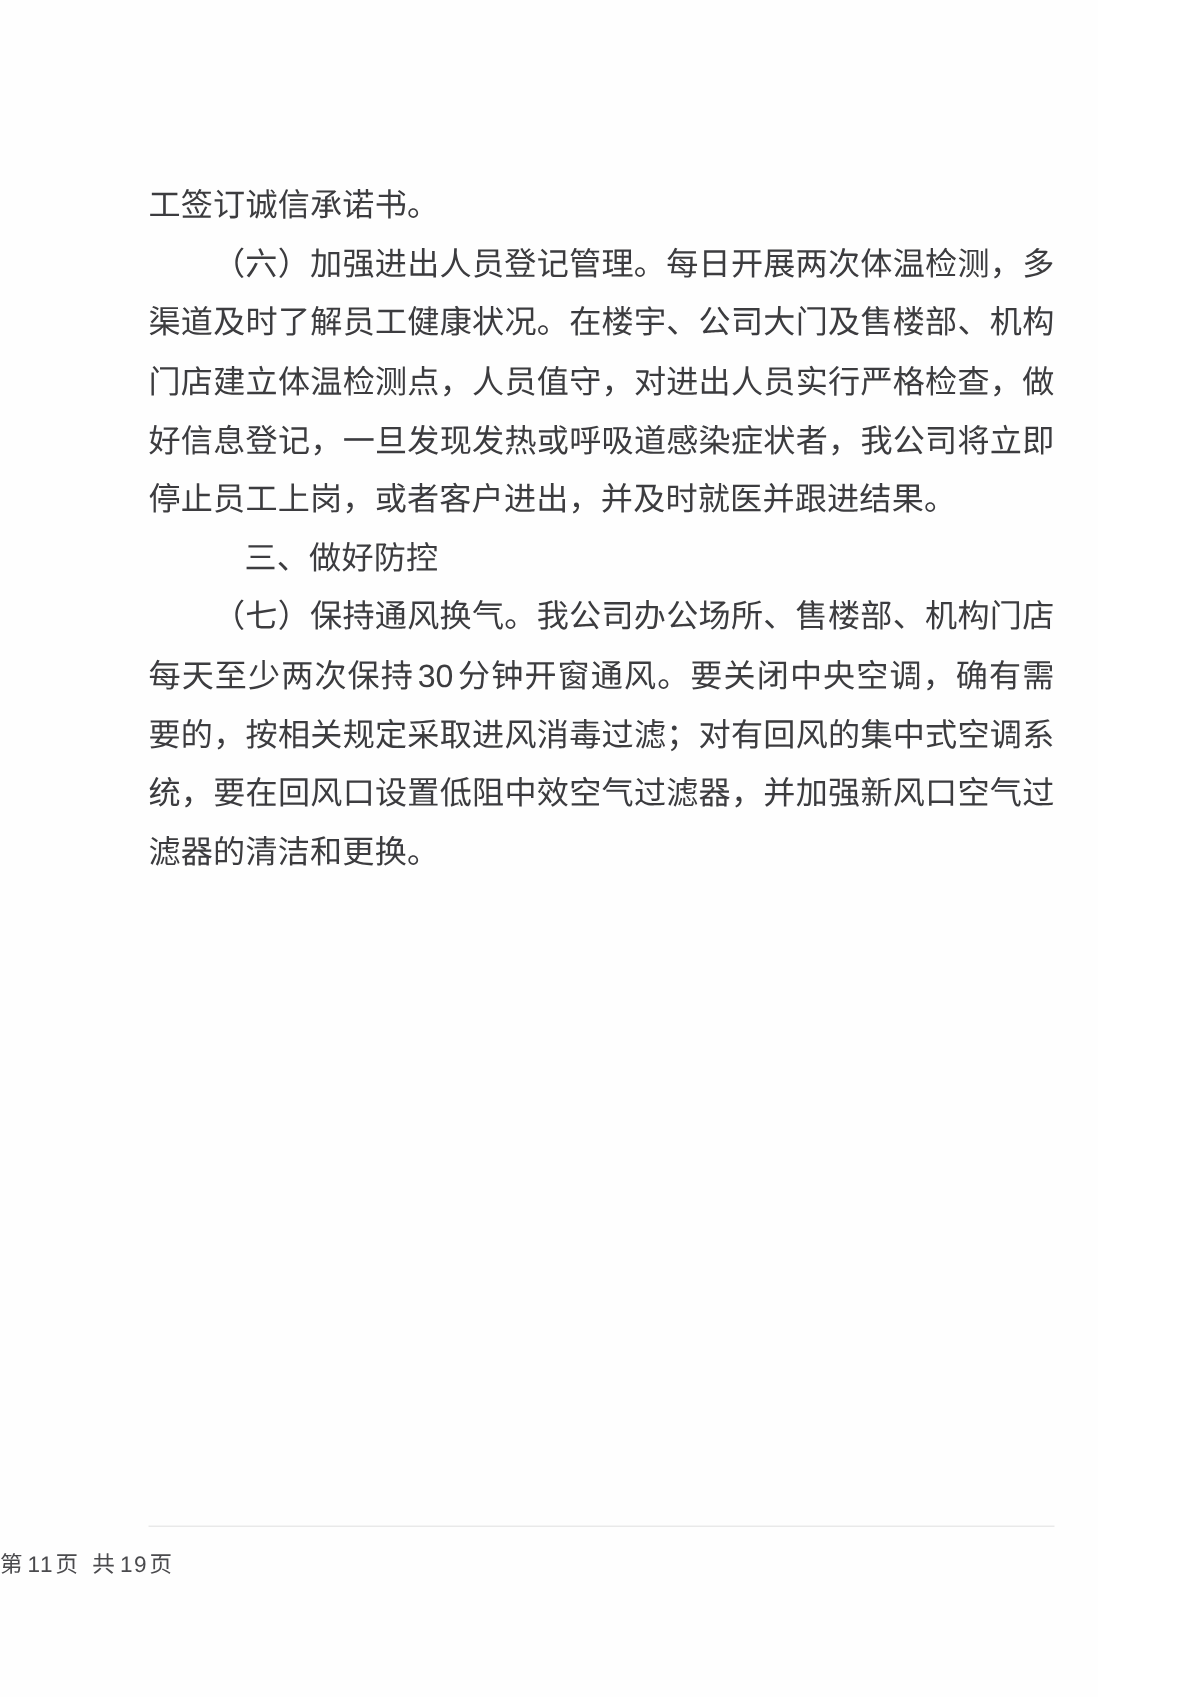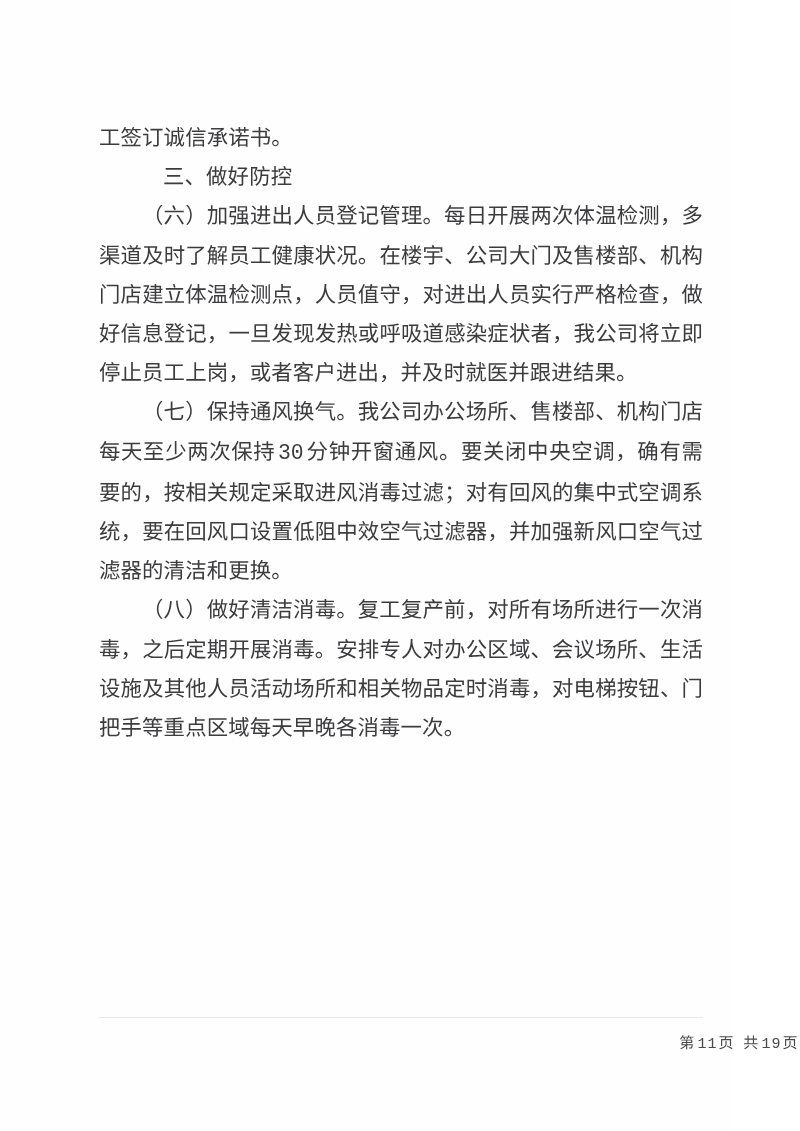--- a/index.html
+++ b/index.html
@@ -47,67 +47,66 @@
   .para.indent {
     text-indent: 43px;
   }
 
   .para.heading {
     text-indent: 64px;
   }
 
   
   .num {
-    font-family: Liberation Mono, monospace;
+    font-family: Liberation Sans, sans-serif;
     padding: 0 2.5px;
     letter-spacing: 0;
   }
 
   
   .footer-rule {
     position: absolute;
     left: 99px;
     top: 1017px;
     width: 604px;
     height: 1px;
     background: #e9e9e9;
   }
 
   .footer {
     position: absolute;
     left: 0;
     top: 1031px;
     width: 800px;
-    text-align: right;
+    text-align: left;
     font-family: "DejaVu Serif", "Liberation Serif", serif;
     font-size: 15px;
     color: #4a4a4d;
     letter-spacing: 2.4px;
   }
   .footer .num {
     padding: 0 1px;
     letter-spacing: 1px;
   }
 </style>
 </head>
 <body>
 
 <div class="page">
 
   <div class="doc-body">
 
     <p class="para">工签订诚信承诺书。</p>
 
+    <p class="para indent">（六）加强进出人员登记管理。每日开展两次体温检测，多渠道及时了解员工健康状况。在楼宇、公司大门及售楼部、机构门店建立体温检测点，人员值守，对进出人员实行严格检查，做好信息登记，一旦发现发热或呼吸道感染症状者，我公司将立即停止员工上岗，或者客户进出，并及时就医并跟进结果。</p>
+
     <p class="para heading">三、做好防控</p>
-
-    <p class="para indent">（六）加强进出人员登记管理。每日开展两次体温检测，多渠道及时了解员工健康状况。在楼宇、公司大门及售楼部、机构门店建立体温检测点，人员值守，对进出人员实行严格检查，做好信息登记，一旦发现发热或呼吸道感染症状者，我公司将立即停止员工上岗，或者客户进出，并及时就医并跟进结果。</p>
 
     <p class="para indent">（七）保持通风换气。我公司办公场所、售楼部、机构门店每天至少两次保持<span class="num">30</span>分钟开窗通风。要关闭中央空调，确有需要的，按相关规定采取进风消毒过滤；对有回风的集中式空调系统，要在回风口设置低阻中效空气过滤器，并加强新风口空气过滤器的清洁和更换。</p>
 
-    <p class="para indent">（八）做好清洁消毒。复工复产前，对所有场所进行一次消毒，之后定期开展消毒。安排专人对办公区域、会议场所、生活设施及其他人员活动场所和相关物品定时消毒，对电梯按钮、门把手等重点区域每天早晚各消毒一次。</p>
 
 
 
   </div>
 
   <div class="footer-rule"></div>
 
   <div class="footer">
     <span>第</span><span class="num">11</span><span>页 共</span><span class="num">19</span><span>页</span>
   </div>

